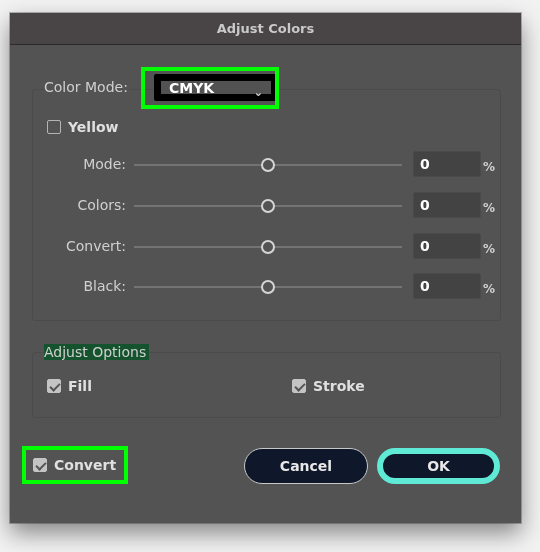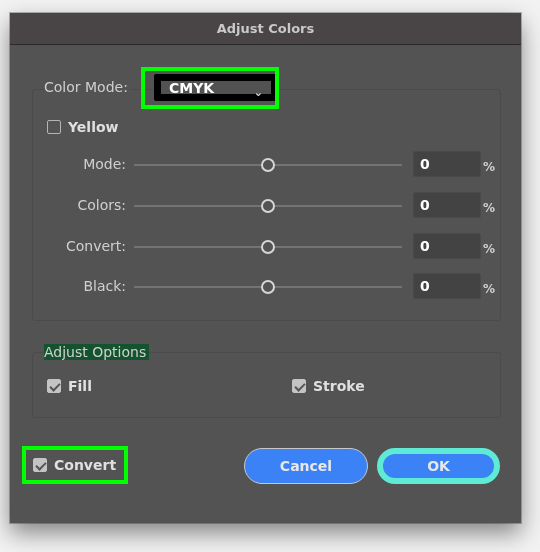--- a/index.html
+++ b/index.html
@@ -49,21 +49,21 @@
     border:2px solid #d6d6d6; border-radius:50%; background:#535353;
   }
   .num-input {
     position:absolute; left:383px; top:-2px; width:68px; height:26px; box-sizing:border-box;
     background:#434343; border:1px solid #4a4a4a; border-radius:2px;
     color:#ffffff; font-size:14px; font-weight:bold; padding-left:6px; line-height:24px;
   }
   .pct { position:absolute; left:453px; top:7px; font-size:12px; color:#d0d0d0; font-weight:bold; }
   .btn {
     position:absolute; top:435px; height:36px; box-sizing:border-box; border-radius:18px;
-    background:#3b82f6; display:flex; align-items:center; justify-content:center;
+    background:#0f172a; display:flex; align-items:center; justify-content:center;
     font-size:14px; font-weight:bold; color:#e8e8e8;
   }
   .btn.cancel { left:234px; width:124px; border:1px solid #c8c8c8; }
   .btn.ok { left:367px; width:123px; border:6px solid #5eead4; }
 </style>
 </head>
 <body>
 
 <div class="dialog">
   <div class="titlebar">Adjust Colors</div>

